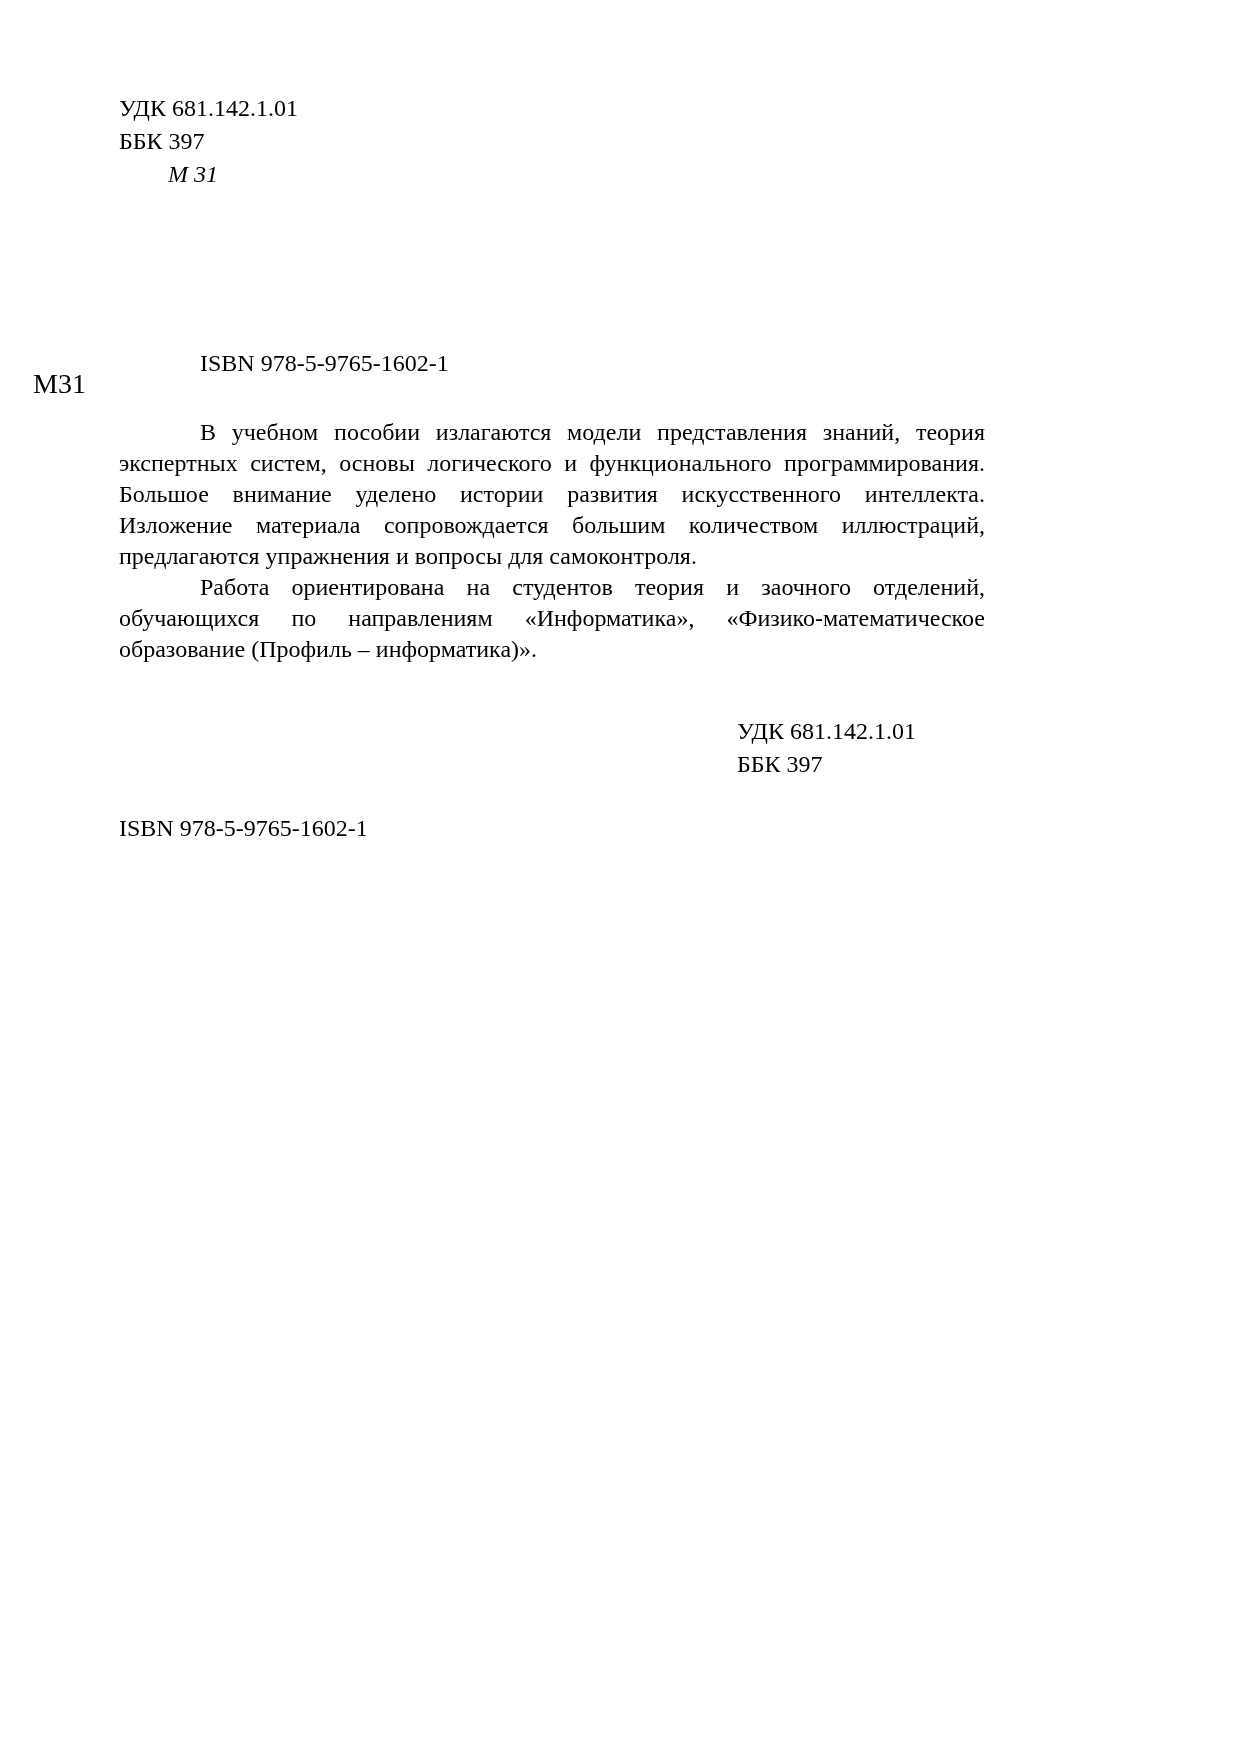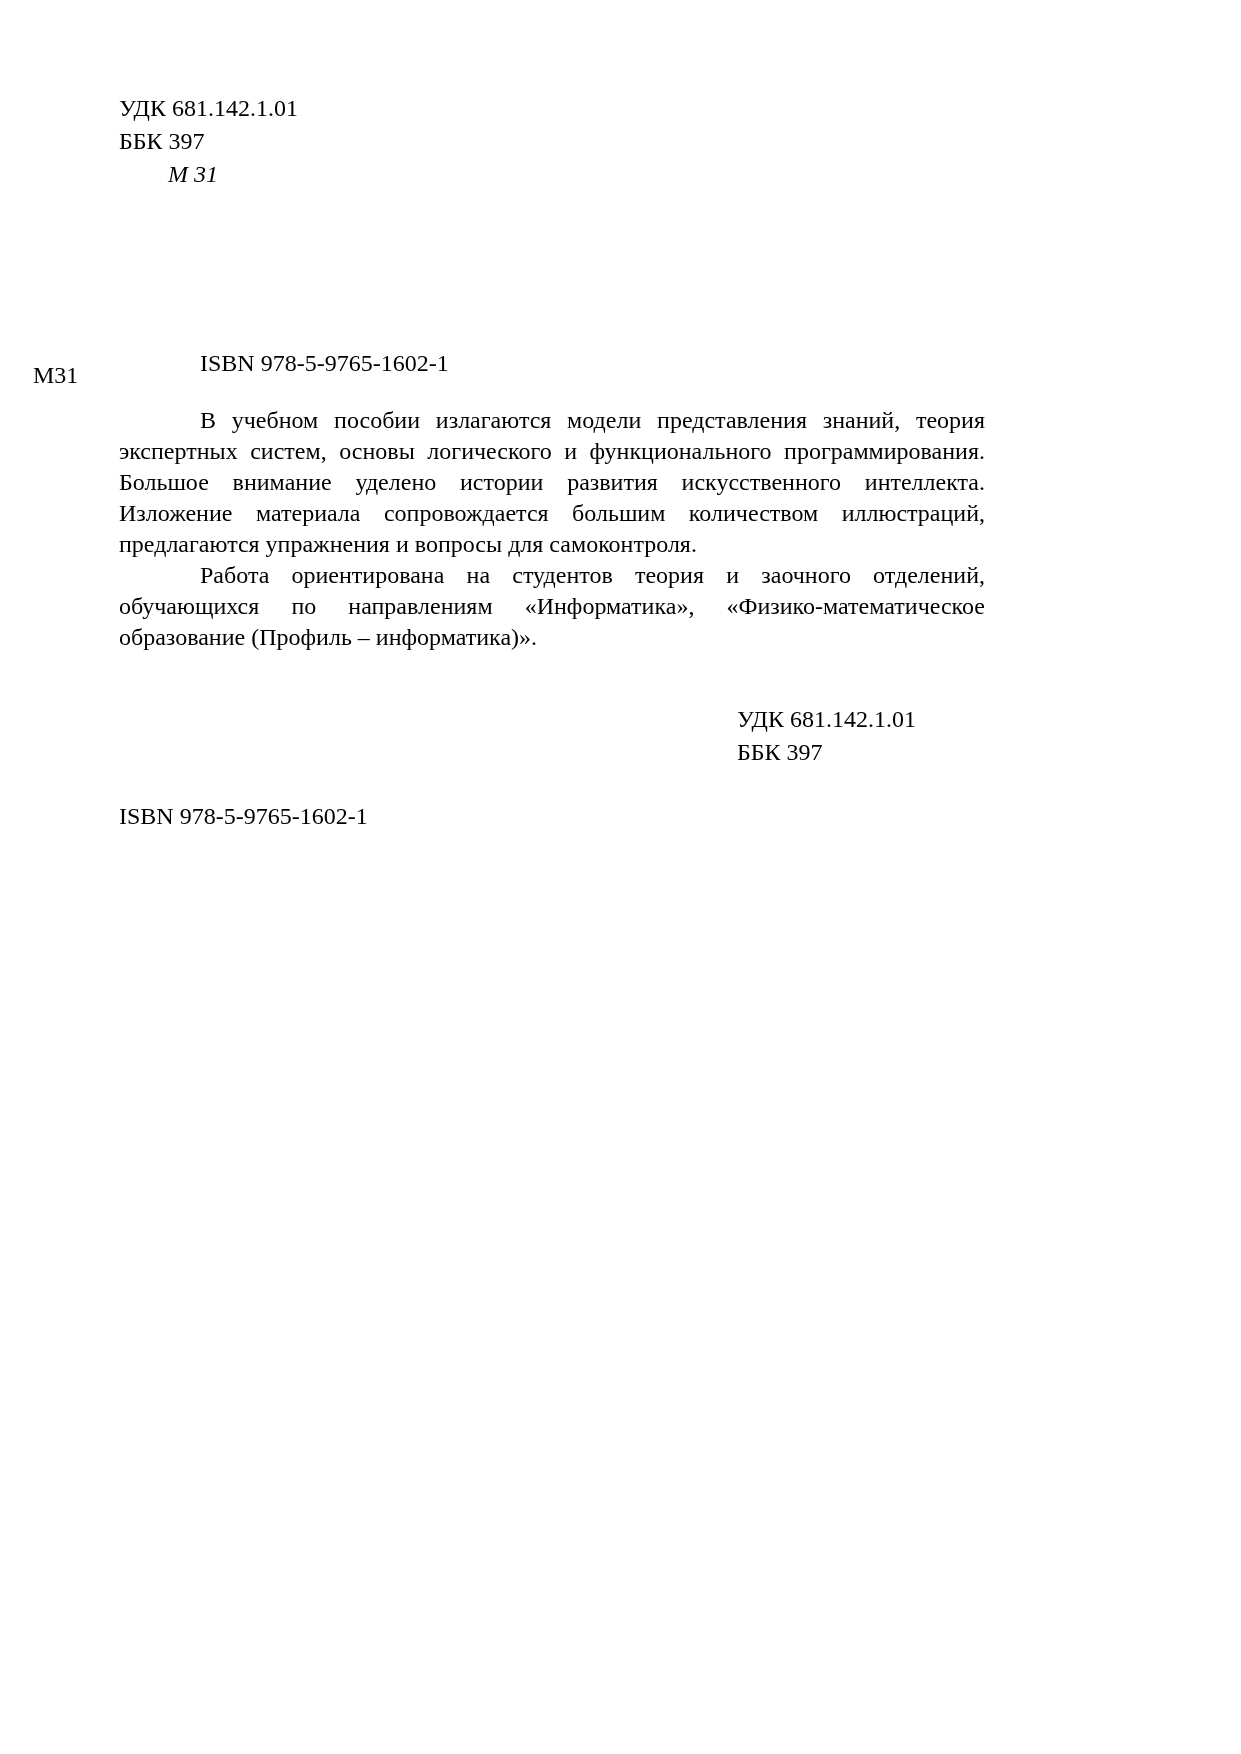--- a/index.html
+++ b/index.html
@@ -31,37 +31,37 @@
   .reviewer-title-1 { margin-top: 28px; }
   .reviewer-title-2 { margin-top: 26px; }
 
   .catalog-block {
     margin-top: 156px;
     position: relative;
   }
   .margin-code {
     position: absolute;
     left: -86px;
-    top: 12px;
-    font-size: 24px;
+    top: 21px;
+    font-size: 28px;
   }
   .catalog-authors {
     font-weight: bold;
     margin-left: 81px;
   }
   .catalog-desc {
     text-align: justify;
     line-height: 31px;
   }
   .isbn-line {
     margin-top: 26px;
     margin-left: 81px;
   }
   .annotation {
-    margin-top: 26px;
+    margin-top: 38px;
   }
   .annotation p {
     margin: 0;
     text-indent: 81px;
     text-align: justify;
     line-height: 31px;
   }
   .codes-right {
     margin-top: 50px;
     margin-left: 618px;

